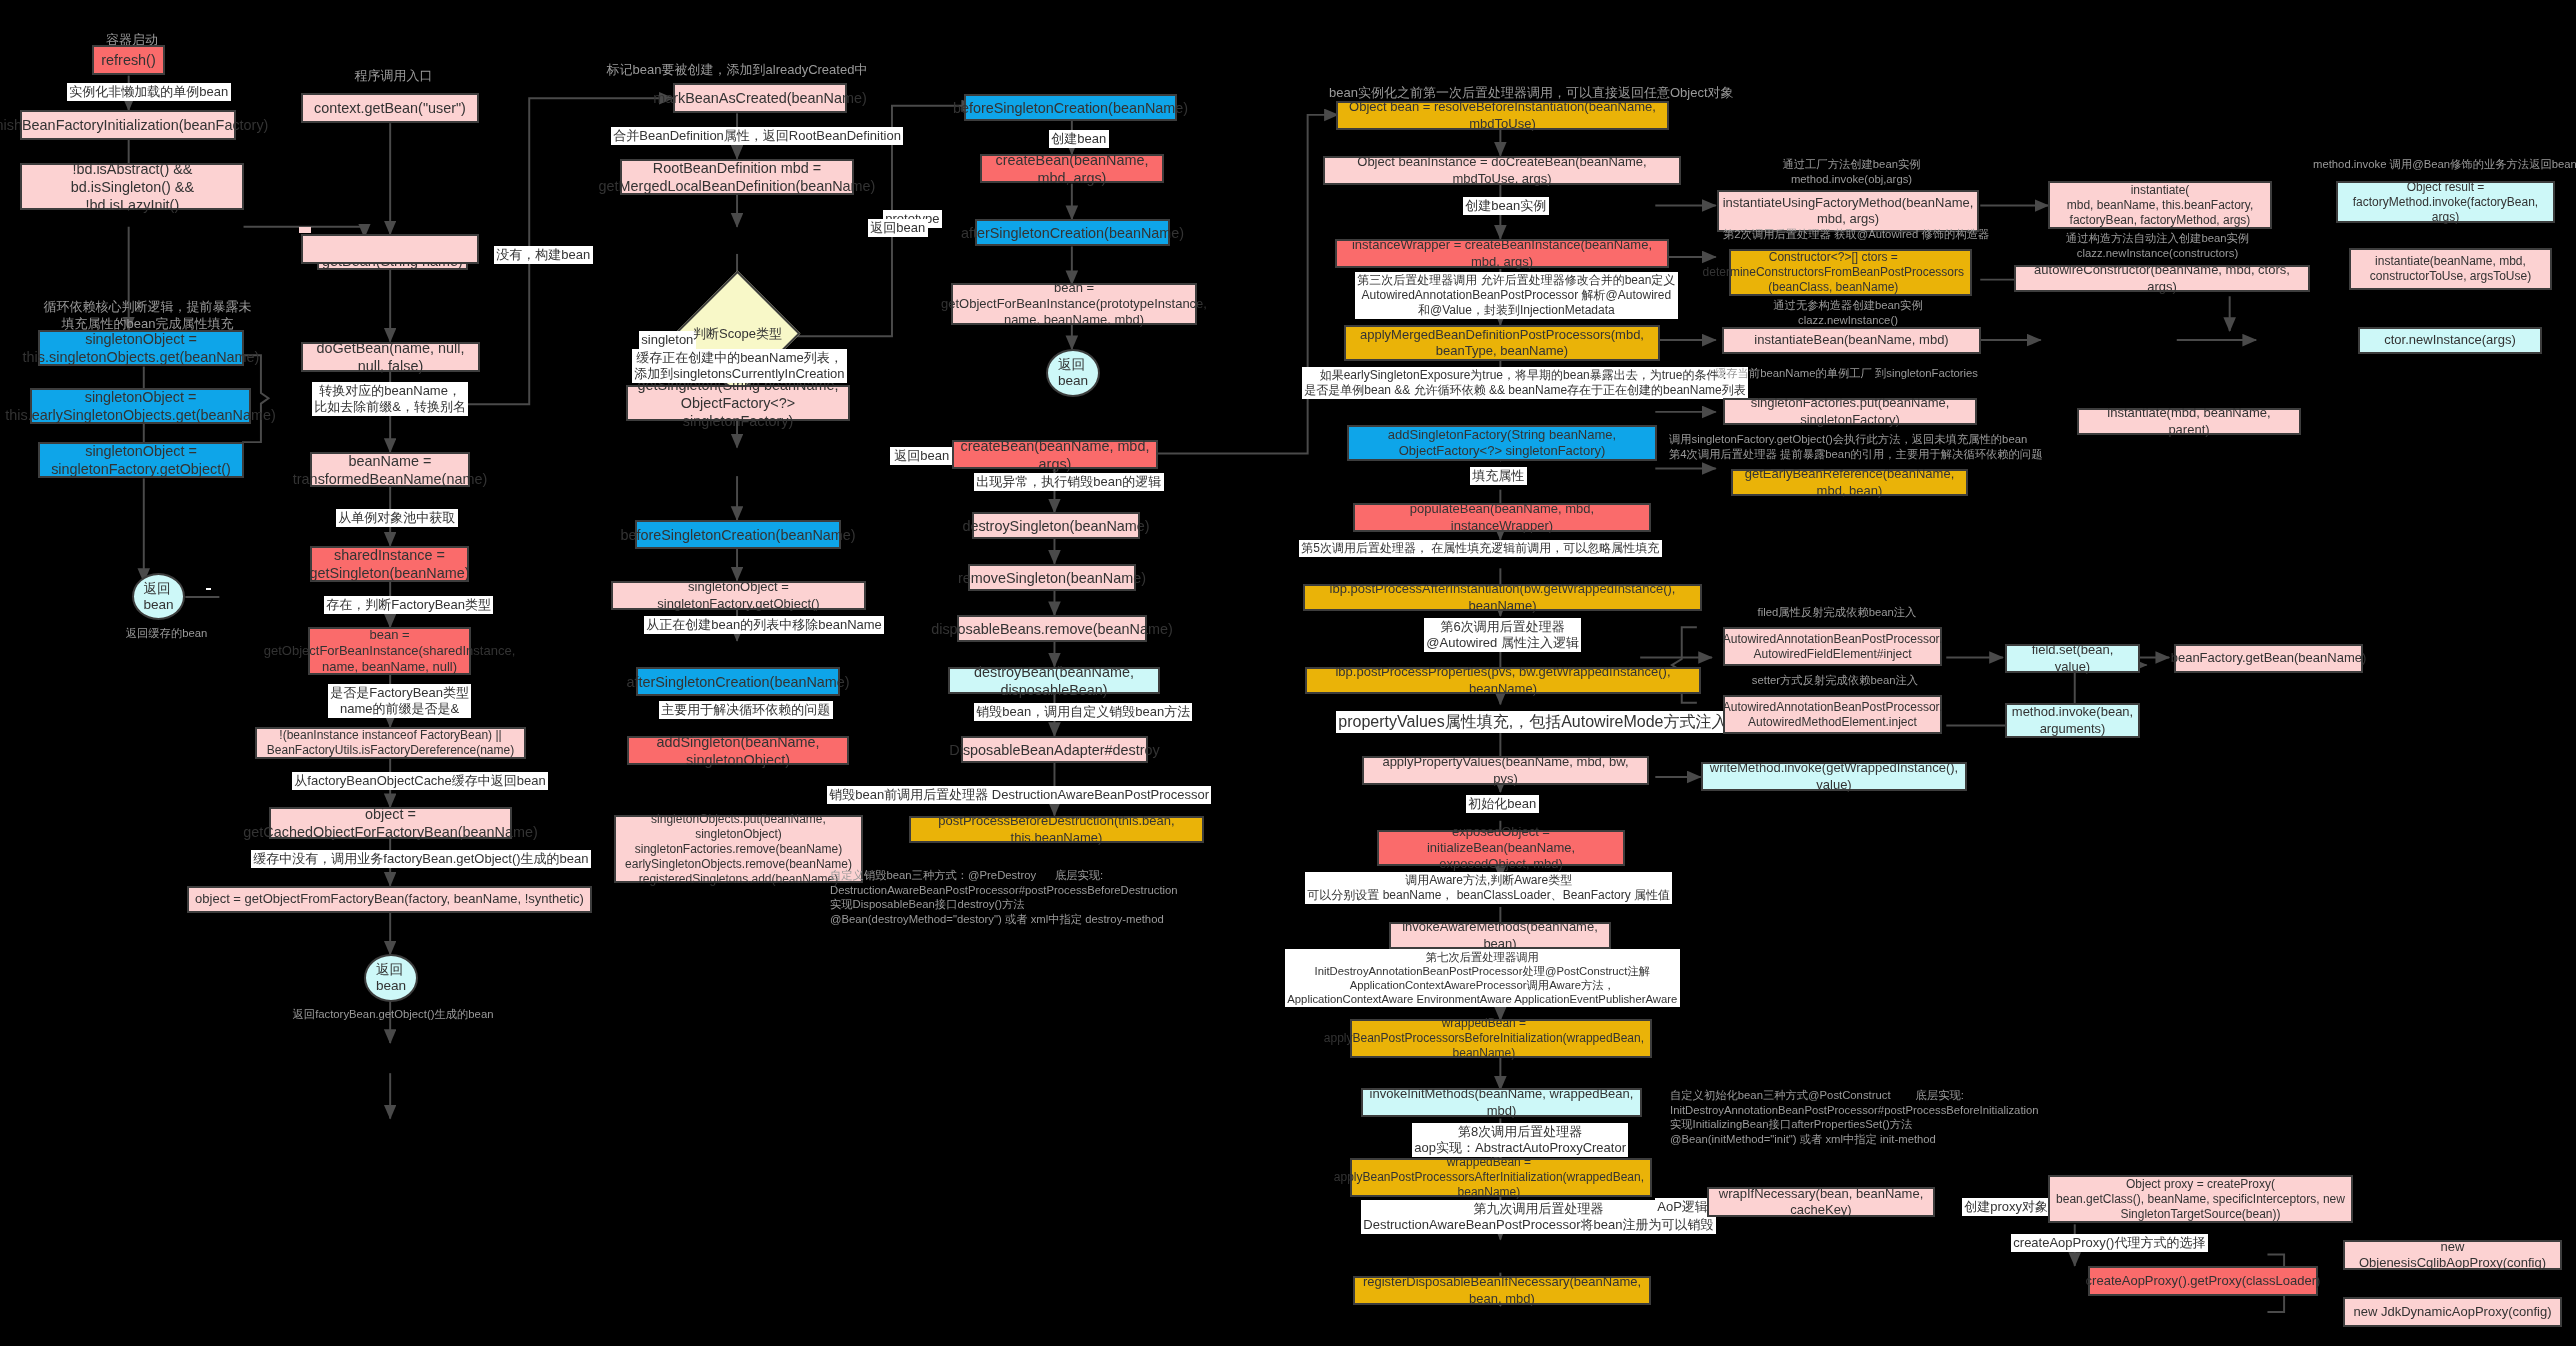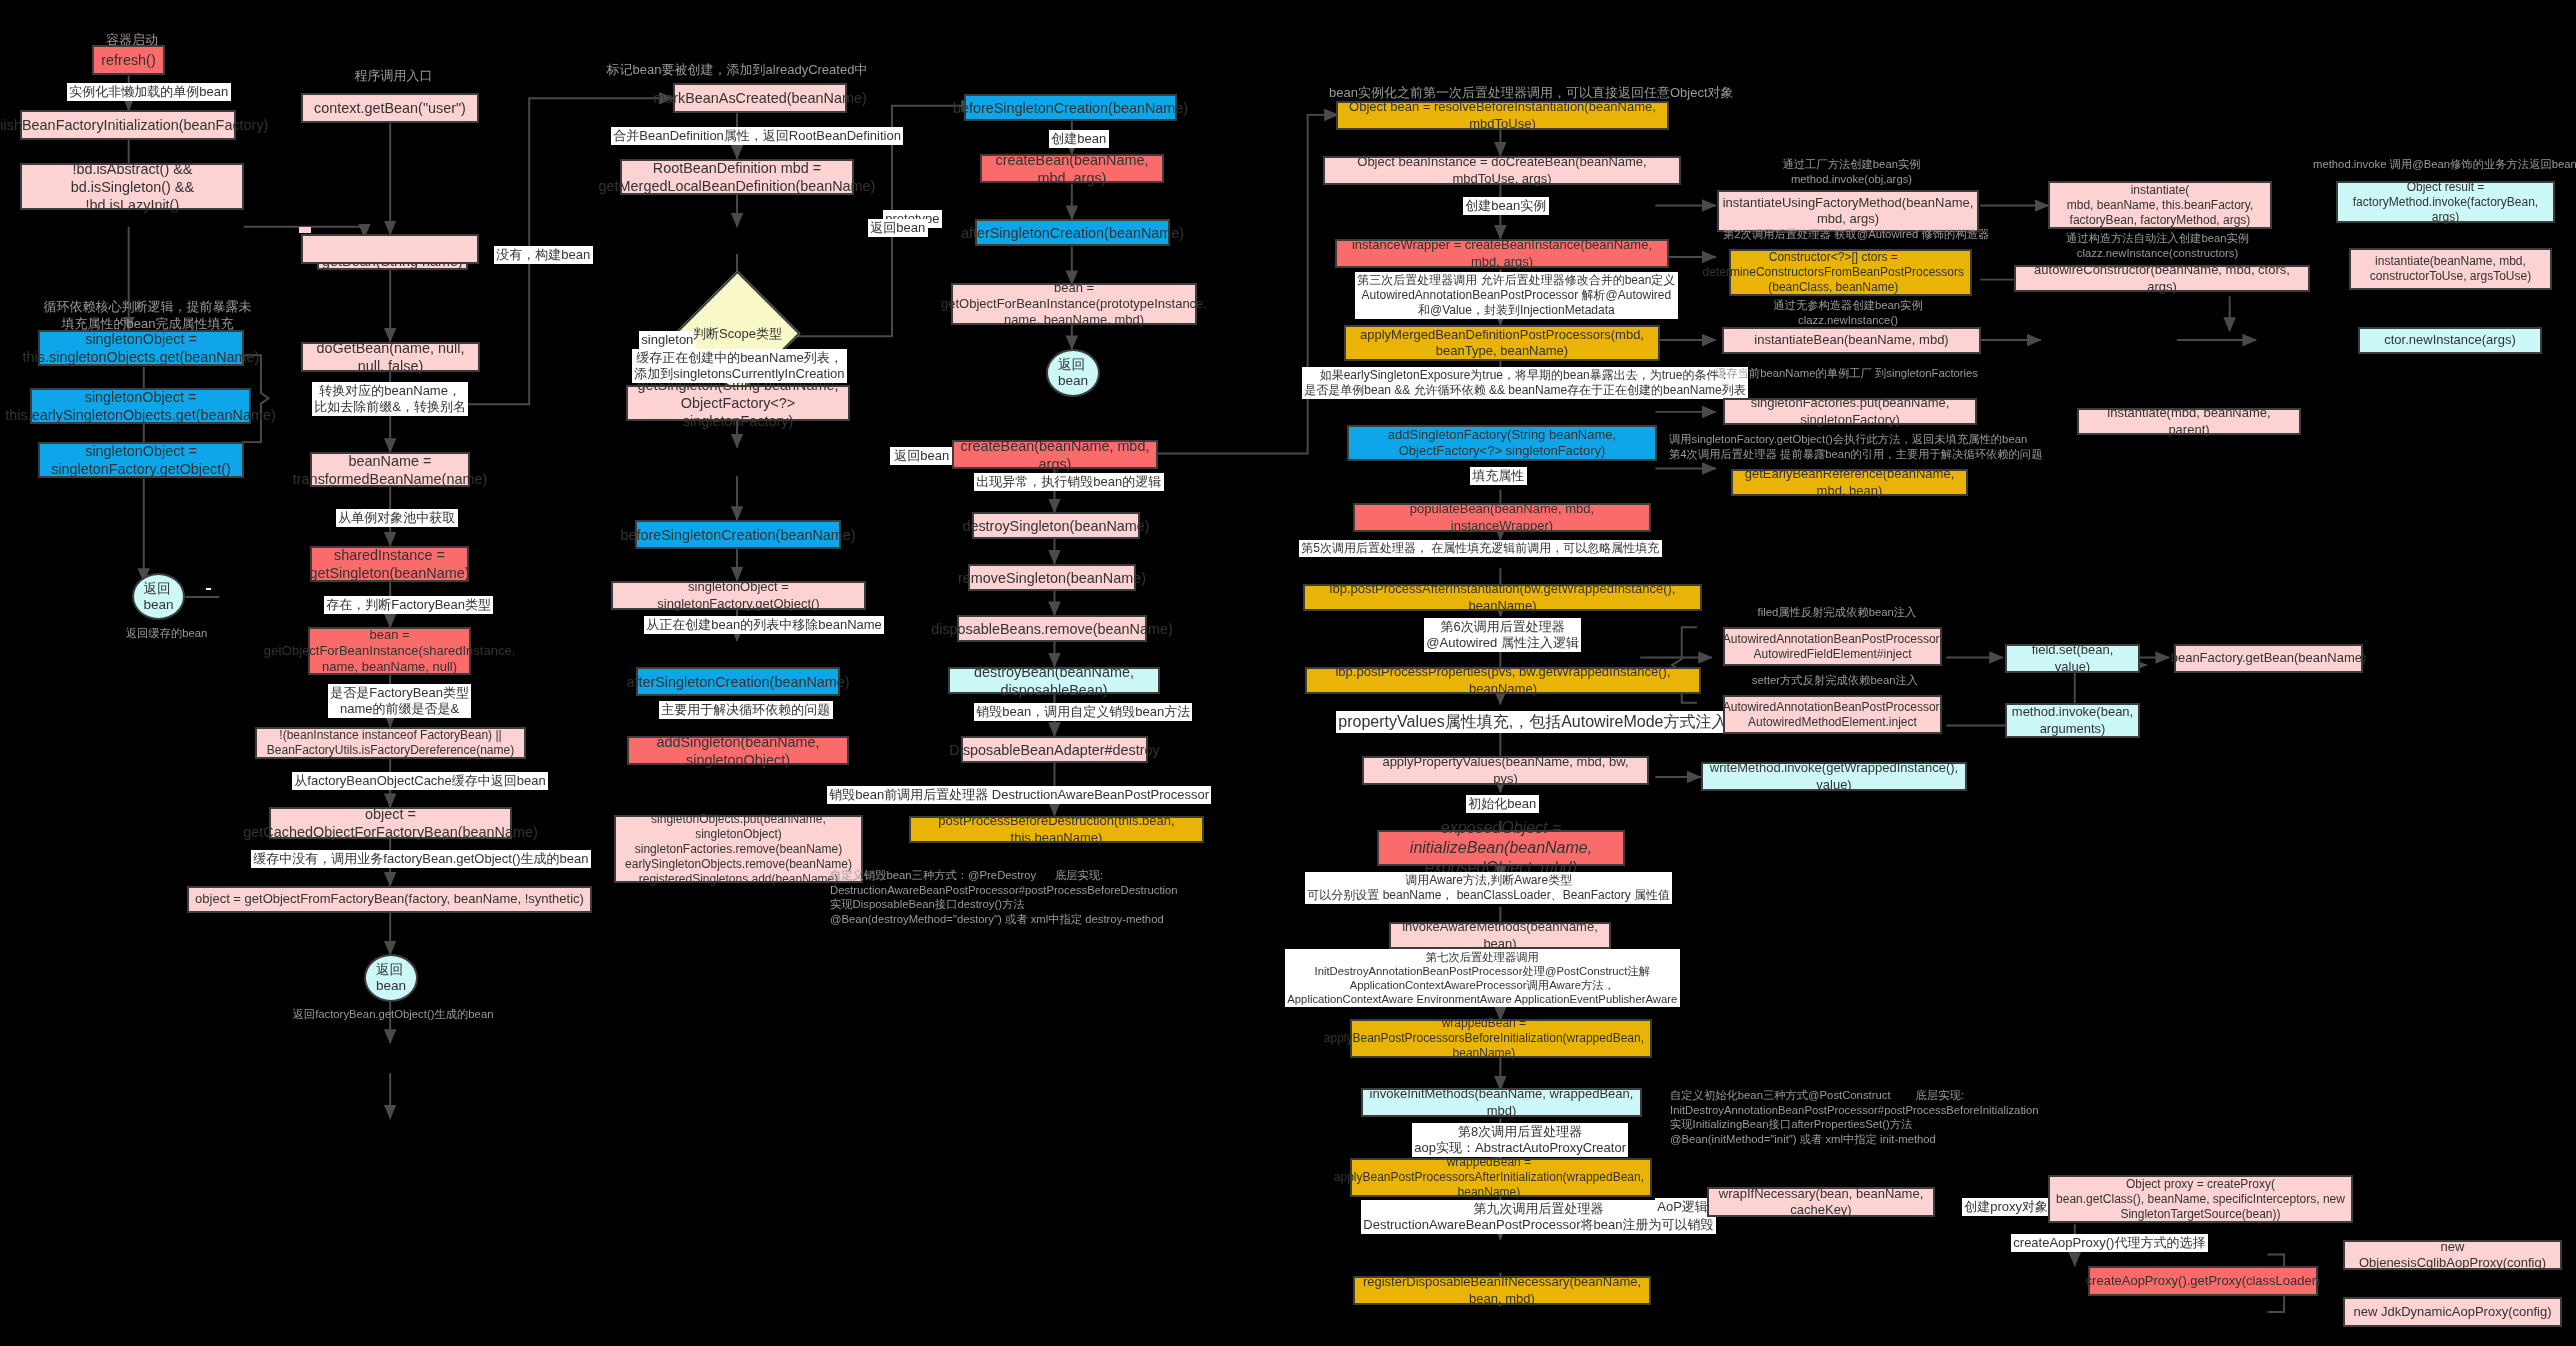--- a/index.html
+++ b/index.html
@@ -432,21 +432,21 @@
   </div>
 
   <div class="elabel" style="left:1336px;top:711px;font-size:16px;">propertyValues属性填充,，包括AutowireMode方式注入的bean</div>
 
   <div class="node pink" style="left:1362px;top:756px;width:287px;height:29px;font-size:13px;">
     <span>applyPropertyValues(beanName, mbd, bw, pvs)</span>
   </div>
 
   <div class="elabel" style="left:1466px;top:795px;">初始化bean</div>
 
-  <div class="node red" style="left:1377px;top:830px;width:248px;height:36px;white-space:pre-line;font-size:16px;font-style:italic;">
+  <div class="node red" style="left:1377px;top:830px;width:248px;height:36px;white-space:pre-line;font-size:13px;">
     <span>exposedObject = initializeBean(beanName, exposedObject, mbd)</span>
   </div>
 
   <div class="elabel" style="left:1305px;top:872px;font-size:12px;">调用Aware方法,判断Aware类型
 可以分别设置 beanName， beanClassLoader、BeanFactory 属性值</div>
 
   <div class="node pink" style="left:1389px;top:922px;width:222px;height:27px;font-size:13px;">
     <span>invokeAwareMethods(beanName, bean)</span>
   </div>
 

